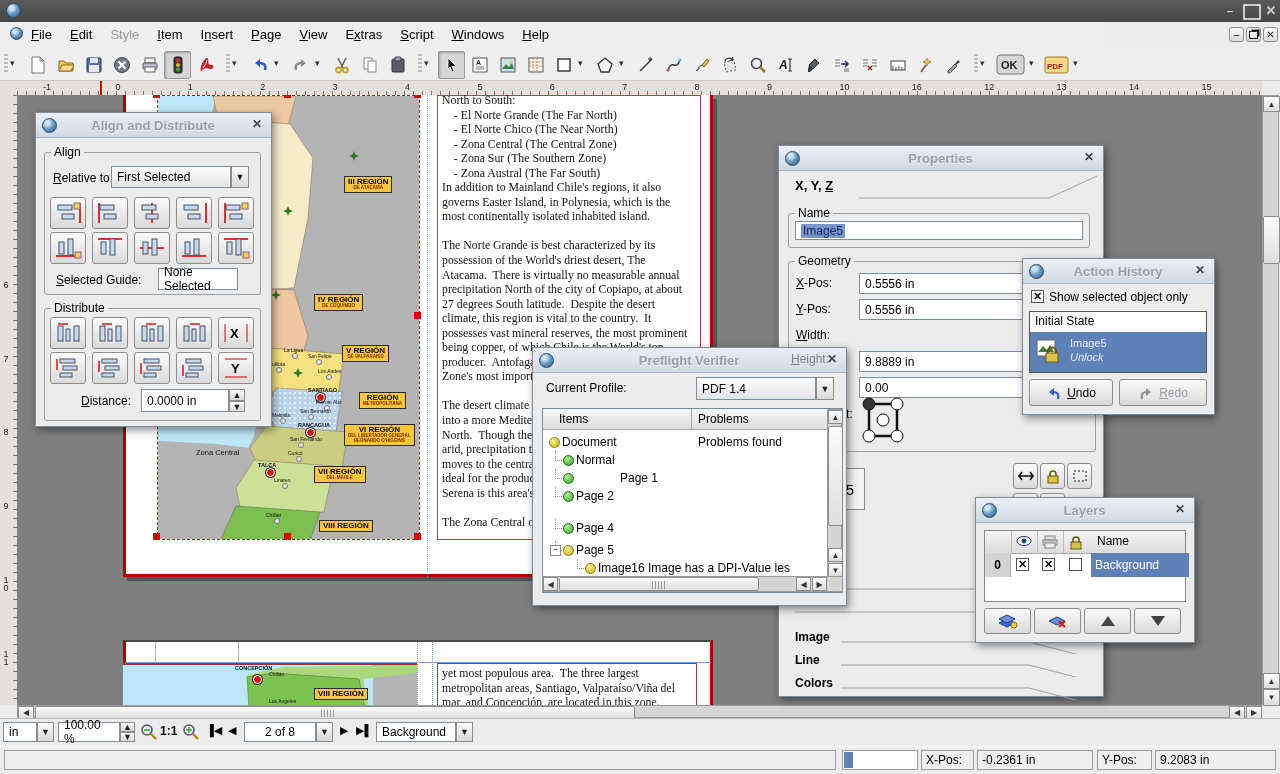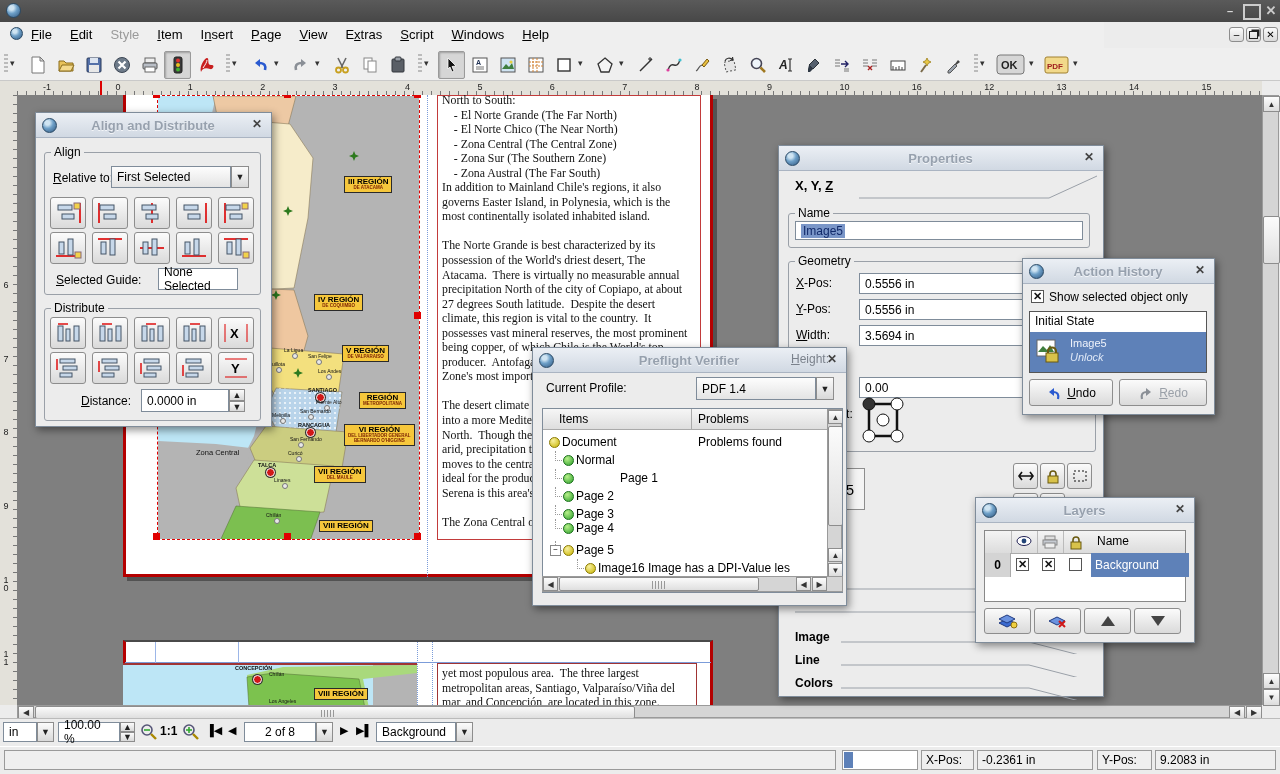--- a/index.html
+++ b/index.html
@@ -505,26 +505,26 @@
       </div>
       <div class="combo-btn" style="position: absolute; left: 294px; top: 127px; width: 16px; height: 11px;">▲</div>
       <div class="combo-btn" style="position: absolute; left: 294px; top: 138px; width: 16px; height: 10px;">▼</div>
       <div style="position: absolute; left: 17px; top: 156px; font-size: 12px;"><u>Y</u>-Pos:</div>
       <div class="field" style="position: absolute; left: 80px; top: 153px; width: 214px; height: 21px;">
         <span>0.5556 in</span>
       </div>
       <div class="combo-btn" style="position: absolute; left: 294px; top: 153px; width: 16px; height: 11px;">▲</div>
       <div class="combo-btn" style="position: absolute; left: 294px; top: 164px; width: 16px; height: 10px;">▼</div>
       <div style="position: absolute; left: 17px; top: 182px; font-size: 12px;"><u>W</u>idth:</div>
-      <div class="field" style="position: absolute; left: 80px; top: 179px; width: 214px; height: 21px;">
-        <span>3.5694 in</span>
-      </div>
       <div class="combo-btn" style="position: absolute; left: 294px; top: 179px; width: 16px; height: 11px;">▲</div>
       <div class="combo-btn" style="position: absolute; left: 294px; top: 190px; width: 16px; height: 10px;">▼</div>
       <div style="position: absolute; left: 17px; top: 208px; font-size: 12px;"><u>H</u>eight:</div>
+      <div class="field" style="position: absolute; left: 80px; top: 205px; width: 214px; height: 21px;">
+        <span>9.8889 in</span>
+      </div>
       <div class="combo-btn" style="position: absolute; left: 294px; top: 205px; width: 16px; height: 11px;">▲</div>
       <div class="combo-btn" style="position: absolute; left: 294px; top: 216px; width: 16px; height: 10px;">▼</div>
       <div style="position: absolute; left: 17px; top: 234px; font-size: 12px;">Rotation:</div>
       <div class="field" style="position: absolute; left: 80px; top: 231px; width: 214px; height: 21px;">
         <span>0.00</span>
       </div>
       <div class="combo-btn" style="position: absolute; left: 294px; top: 231px; width: 16px; height: 11px;">▲</div>
       <div class="combo-btn" style="position: absolute; left: 294px; top: 242px; width: 16px; height: 10px;">▼</div>
       <div style="position: absolute; left: 17px; top: 261px; font-size: 12px;"><u>B</u>asepoint:</div>
       <svg class="abs" style="left:82px;top:250px;" width="46" height="50">
@@ -606,25 +606,20 @@
         </div>
         <div style="position: absolute; left: 0px; top: 60px; width: 284px; height: 18px;">
           <div style="position: absolute; left: 12px; top: 0px; width: 8px; height: 9px; border-bottom: 1px dotted rgb(153, 153, 153); border-left: 1px dotted rgb(153, 153, 153);"></div>
           <div style="position: absolute; left: 20px; top: 4px; width: 9px; height: 9px; border-radius: 50%; background: radial-gradient(circle at 35% 30%, rgb(184, 240, 138), rgb(44, 160, 44)); border: 1px solid rgb(26, 112, 26);"></div>
           <div style="position: absolute; left: 33px; top: 2px; font-size: 12px; white-space: nowrap; margin-left: 44px;">Page 1</div>
         </div>
         <div style="position: absolute; left: 0px; top: 78px; width: 284px; height: 18px;">
           <div style="position: absolute; left: 12px; top: 0px; width: 8px; height: 9px; border-bottom: 1px dotted rgb(153, 153, 153); border-left: 1px dotted rgb(153, 153, 153);"></div>
           <div style="position: absolute; left: 20px; top: 4px; width: 9px; height: 9px; border-radius: 50%; background: radial-gradient(circle at 35% 30%, rgb(184, 240, 138), rgb(44, 160, 44)); border: 1px solid rgb(26, 112, 26);"></div>
           <div style="position: absolute; left: 33px; top: 2px; font-size: 12px; white-space: nowrap;">Page 2</div>
-        </div>
-        <div style="position: absolute; left: 0px; top: 96px; width: 284px; height: 18px;">
-          <div style="position: absolute; left: 12px; top: 0px; width: 8px; height: 9px; border-bottom: 1px dotted rgb(153, 153, 153); border-left: 1px dotted rgb(153, 153, 153);"></div>
-          <div style="position: absolute; left: 20px; top: 4px; width: 9px; height: 9px; border-radius: 50%; background: radial-gradient(circle at 35% 30%, rgb(184, 240, 138), rgb(44, 160, 44)); border: 1px solid rgb(26, 112, 26);"></div>
-          <div style="position: absolute; left: 33px; top: 2px; font-size: 12px; white-space: nowrap;">Page 3</div>
         </div>
         <div style="position: absolute; left: 0px; top: 110px; width: 344px; height: 18px;">
           <div style="position: absolute; left: 12px; top: 0px; width: 8px; height: 9px; border-bottom: 1px dotted rgb(153, 153, 153); border-left: 1px dotted rgb(153, 153, 153);"></div>
           <div style="position: absolute; left: 20px; top: 4px; width: 9px; height: 9px; border-radius: 50%; background: radial-gradient(circle at 35% 30%, rgb(184, 240, 138), rgb(44, 160, 44)); border: 1px solid rgb(26, 112, 26);"></div>
           <div style="position: absolute; left: 33px; top: 2px; font-size: 12px; white-space: nowrap;">Page 4</div>
         </div>
         <div style="position: absolute; left: 0px; top: 132px; width: 284px; height: 18px;">
           <div style="position: absolute; left: 12px; top: 0px; width: 8px; height: 9px; border-bottom: 1px dotted rgb(153, 153, 153); border-left: 1px dotted rgb(153, 153, 153);"></div>
           <div style="position: absolute; left: 7px; top: 4px; width: 9px; height: 9px; background: rgb(255, 255, 255); border: 1px solid rgb(136, 136, 136); font-size: 8px; line-height: 7px; text-align: center;">−</div>
           <div style="position: absolute; left: 20px; top: 4px; width: 9px; height: 9px; border-radius: 50%; background: radial-gradient(circle at 35% 30%, rgb(248, 240, 160), rgb(200, 180, 0)); border: 1px solid rgb(138, 122, 0);"></div>

